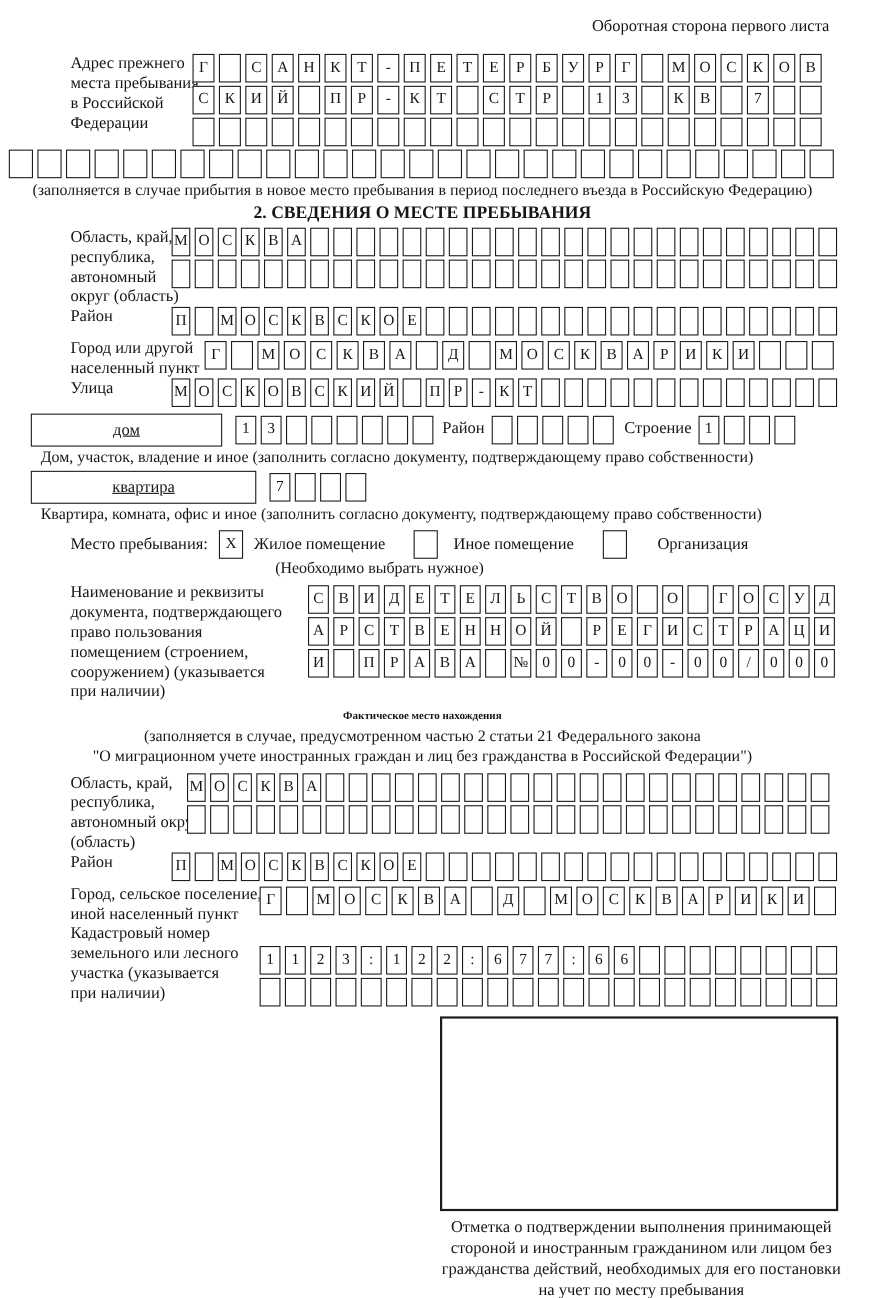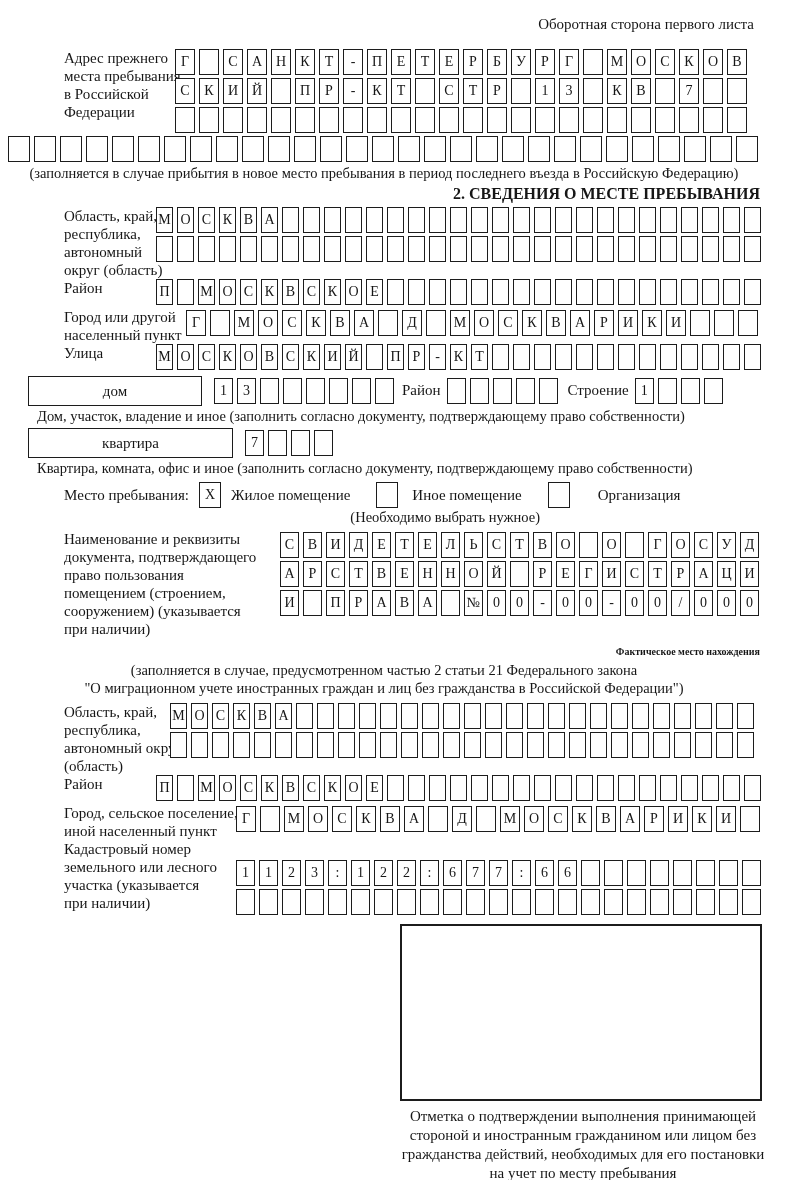--- a/index.html
+++ b/index.html
@@ -18,25 +18,25 @@
     box-sizing:border-box;flex:none;height:26px;border:1.7px solid #1c1c1c;
     display:flex;align-items:center;justify-content:center;
     font-size:14px;background:#fff;
   }
   .b17 span{width:17px}
   .b19 span{width:19px}
   .b20 span{width:20px}
   .b22 span{width:22px}
   .caption{font-size:14.5px;line-height:17px;}
   .center{text-align:center;}
-  .sect-title{font-weight:bold;font-size:16px;text-align:right;margin:3px 40px 4px 8px;}
+  .sect-title{font-weight:bold;font-size:16px;text-align:center;margin:3px 40px 4px 8px;}
   .note-small{font-size:14.5px;line-height:18px;text-align:center;margin-right:40px;margin-left:8px;}
   .bigbox{
     box-sizing:border-box;height:30px;border:1.8px solid #1c1c1c;
-    display:flex;align-items:center;justify-content:center;font-size:15px;flex:none;background:#fff;
+    display:flex;align-items:center;justify-content:center;font-size:15px;flex:none;background:#fff;text-decoration:underline;
   }
   .inline-lab{font-size:15px;line-height:28px;flex:none;}
   .chk{
     box-sizing:border-box;width:22px;height:26px;border:1.7px solid #1c1c1c;
     display:flex;align-items:center;justify-content:center;font-size:14px;flex:none;background:#fff;
   }
   .stamp-box{
     box-sizing:border-box;margin:6px 0 0 400px;width:362px;height:177px;
     border:2px solid #1c1c1c;background:#fff;
   }
@@ -378,21 +378,21 @@
 
   <div class="frow">
     <div class="lab pl" style="line-height:26px;">Место пребывания:</div>
     <span class="chk" style="margin-left:10px;">X</span>
     <div class="inline-lab" style="margin-left:10px;line-height:26px;">Жилое помещение</div>
     <span class="chk" style="margin-left:26px;"></span>
     <div class="inline-lab" style="margin-left:14px;line-height:26px;">Иное помещение</div>
     <span class="chk" style="margin-left:26px;"></span>
     <div class="inline-lab" style="margin-left:28px;line-height:26px;">Организация</div>
   </div>
-  <div class="caption center" style="margin:1px 260px 4px 150px;text-align:right;">(Необходимо выбрать нужное)</div>
+  <div class="caption center" style="margin:1px 260px 4px 150px;">(Необходимо выбрать нужное)</div>
 
   <div class="frow">
     <div class="lab pl" style="width:280px;">Наименование и реквизиты<br>документа, подтверждающего<br>право пользования<br>помещением (строением,<br>сооружением) (указывается<br>при наличии)</div>
     <div class="rowscol" style="margin-top:2px;">
       <div class="brow b19">
           <span>С</span>
           <span>В</span>
           <span>И</span>
           <span>Д</span>
           <span>Е</span>

